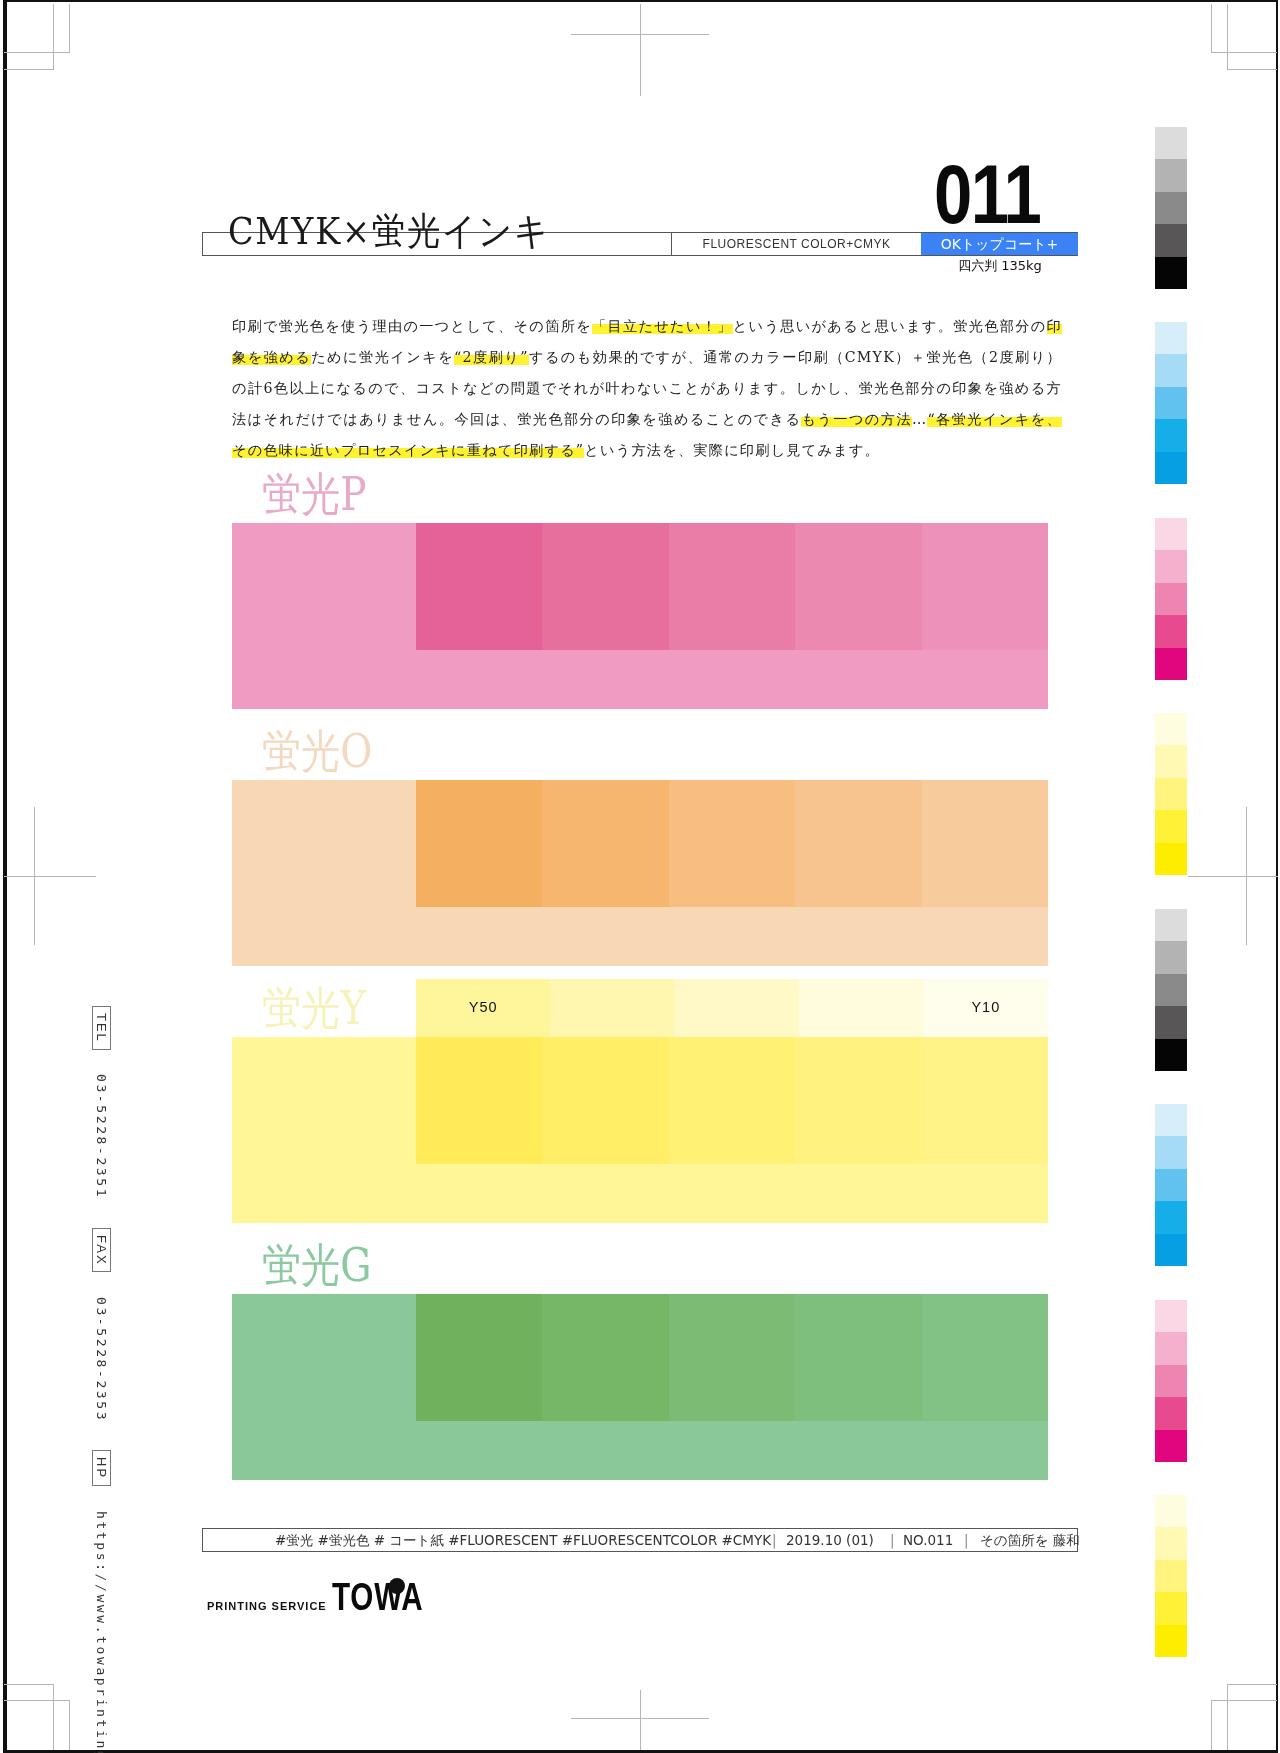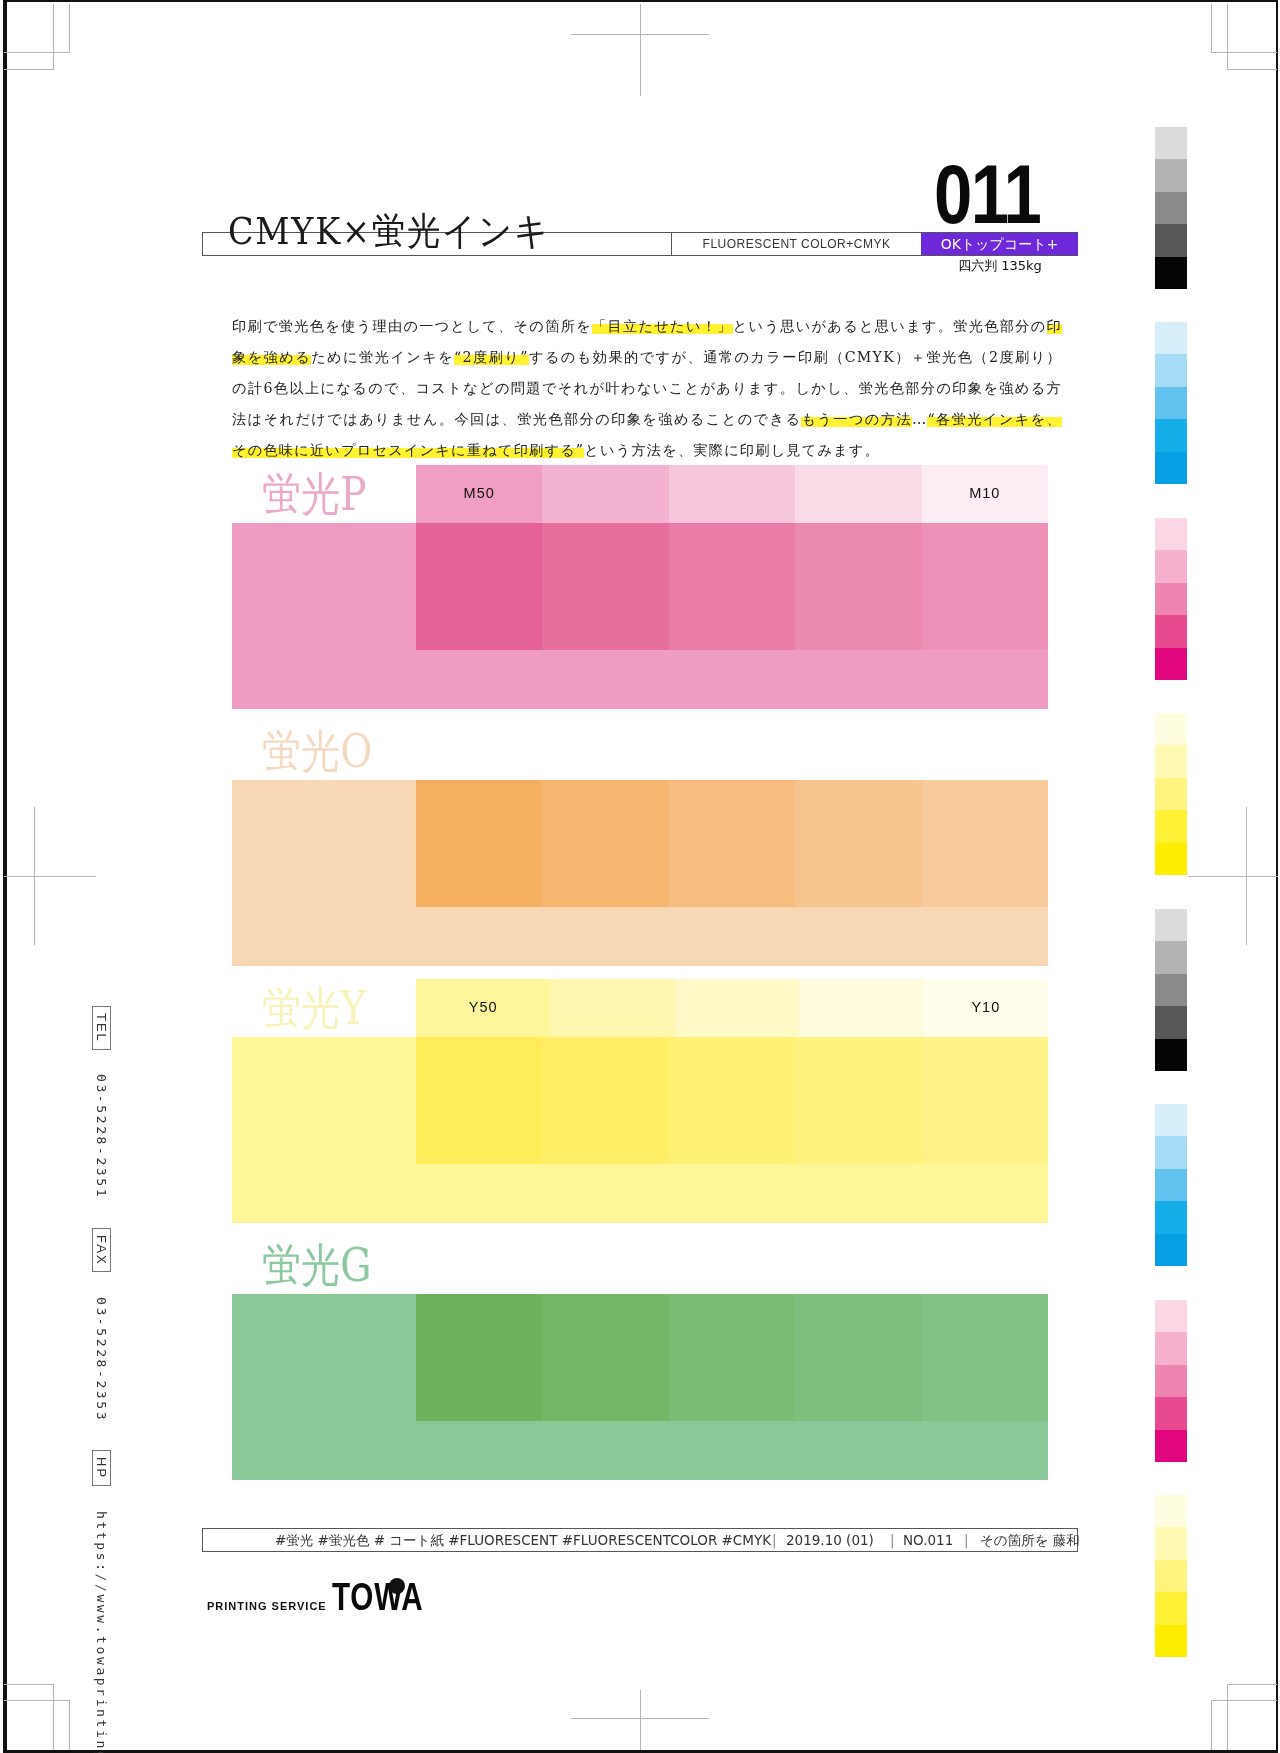--- a/index.html
+++ b/index.html
@@ -13,21 +13,21 @@
   .mark.h { height: 1px; }
   .mark.v { width: 1px; }
 
   
   .header-bar { position: absolute; left: 202px; top: 232px; width: 876px; height: 24px; border: 1px solid #555; }
   .header-title { position: absolute; left: 228px; top: 206px; font-family: "DejaVu Serif", serif;
     font-size: 38px; letter-spacing: 2px; color: #1a1a1a; background: transparent; white-space: nowrap; transform: scaleX(0.88); transform-origin: left top; }
   .header-sub { position: absolute; left: 671px; top: 233px; width: 250px; height: 22px;
     border-left: 1px solid #555; font-family: "Liberation Sans", sans-serif; font-size: 12px;
     letter-spacing: 0.5px; color: #333; text-align: center; line-height: 22px; }
-  .header-paper { position: absolute; left: 921px; top: 233px; width: 157px; height: 22px; background: #6d28d9;
+  .header-paper { position: absolute; left: 921px; top: 233px; width: 157px; height: 22px; background: #3b82f6;
     color: #fff; font-size: 14px; text-align: center; line-height: 22px; font-family: "DejaVu Sans", sans-serif; }
   .issue-number { position: absolute; left: 934px; top: 152px; font-family: "Liberation Sans", sans-serif;
     font-weight: bold; font-size: 84px; line-height: 84px; letter-spacing: -2px; color: #0a0a0a; transform: scaleX(0.82); transform-origin: left top; }
   .paper-weight { position: absolute; left: 922px; top: 257px; width: 156px; text-align: center; font-size: 13px; color: #111; }
 
   
   .intro { position: absolute; left: 232px; top: 311px; width: 830px; font-family: "DejaVu Serif", serif;
     font-size: 14.2px; line-height: 31px; letter-spacing: 1.2px; color: #222; text-align: justify; }
   .intro .hl { background: linear-gradient(transparent 35%, #fff230 35%); }
 
@@ -101,31 +101,20 @@
 <div class="issue-number">011</div>
 <div class="header-paper">OKトップコート+</div>
 <div class="paper-weight">四六判 135kg</div>
 
 <div class="intro" id="intro"><span>印刷で蛍光色を使う理由の一つとして、その箇所を</span><span class="hl">「目立たせたい！」</span><span>という思いがあると思います。蛍光色部分の</span><span class="hl">印象を強める</span><span>ために蛍光インキを</span><span class="hl">“2度刷り”</span><span>するのも効果的ですが、通常のカラー印刷（CMYK）＋蛍光色（2度刷り）の計6色以上になるので、コストなどの問題でそれが叶わないことがあります。しかし、蛍光色部分の印象を強める方法はそれだけではありません。今回は、蛍光色部分の印象を強めることのできる</span><span class="hl">もう一つの方法</span><span>…</span><span class="hl">“各蛍光インキを、その色味に近いプロセスインキに重ねて印刷する”</span><span>という方法を、実際に印刷し見てみます。</span></div>
 
 <div id="sections">
     <div class="section" style="top: 465px; padding-left: 29px;">
       <div class="label" style="color: rgb(233, 169, 200);">蛍光P</div>
       <div class="bottom-bg" style="background: rgb(240, 156, 194);"></div>
-      <div class="top-row">
-        <div class="cell" style="background: rgb(240, 158, 194);">
-          <div class="cell-label">M50</div>
-        </div>
-        <div class="cell" style="background: rgb(243, 178, 207);"></div>
-        <div class="cell" style="background: rgb(246, 198, 218);"></div>
-        <div class="cell" style="background: rgb(249, 218, 231);"></div>
-        <div class="cell" style="background: rgb(252, 236, 243);">
-          <div class="cell-label">M10</div>
-        </div>
-      </div>
       <div class="mid-row">
         <div class="cell" style="background: rgb(228, 98, 150);"></div>
         <div class="cell" style="background: rgb(231, 111, 158);"></div>
         <div class="cell" style="background: rgb(233, 125, 167);"></div>
         <div class="cell" style="background: rgb(235, 137, 177);"></div>
         <div class="cell" style="background: rgb(237, 145, 184);"></div>
       </div>
     </div>
     <div class="section" style="top: 722px;">
       <div class="label" style="color: rgb(243, 217, 191);">蛍光O</div>

